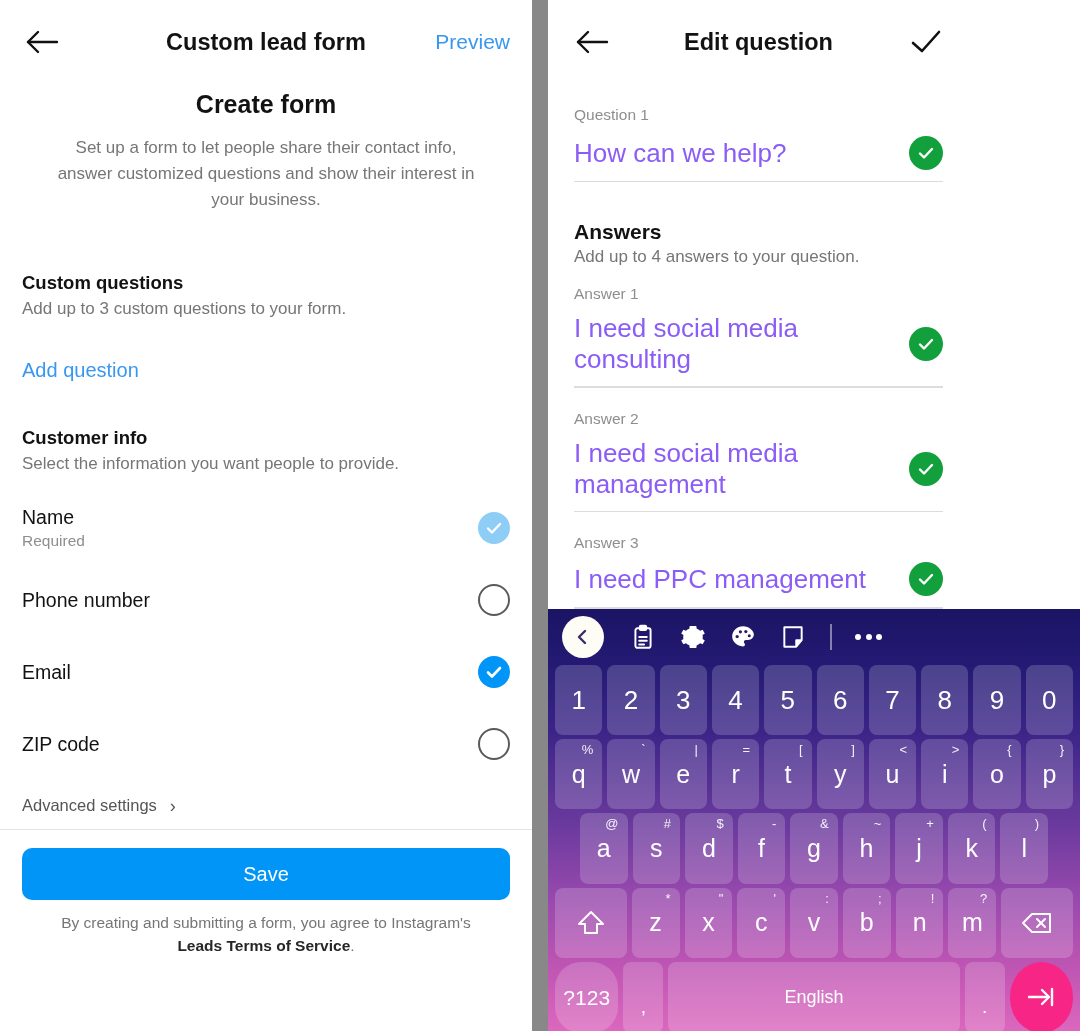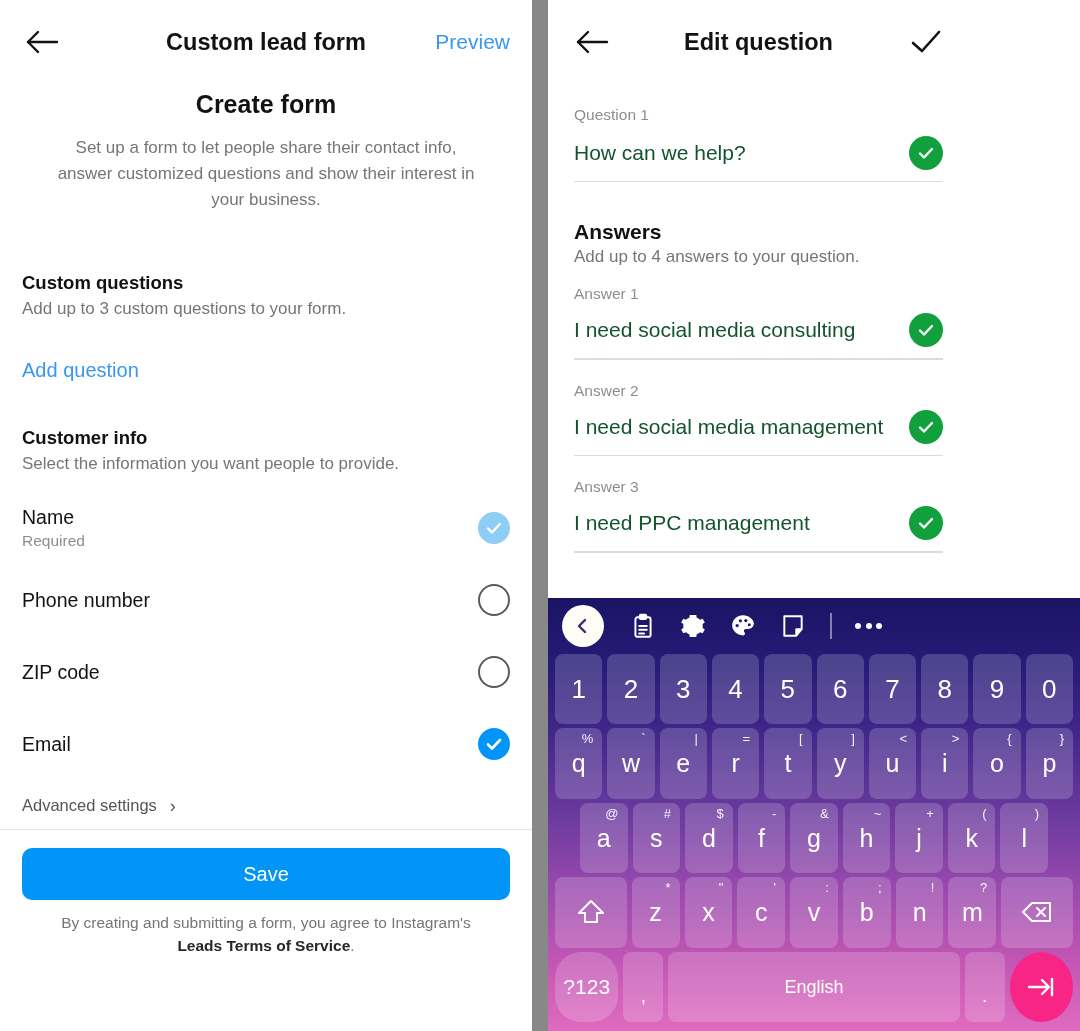--- a/index.html
+++ b/index.html
@@ -88,21 +88,21 @@
   .r-nav-title { position:absolute; left:0; right:0; text-align:center; font-size:23.5px; font-weight:bold; color:#121212; }
   .r-check { margin-left:auto; z-index:2; width:38px; height:38px; display:flex; align-items:center; justify-content:center; }
   .r-check svg { width:34px; height:28px; }
 
   .field-block { padding:0 26px; }
   .field-label { font-size:15.5px; color:#8e8e8e; }
   .field-row {
     display:flex; align-items:center; justify-content:space-between;
     padding-bottom:11px;
   }
-  .field-value { font-size:21px; color:#14532d; }
+  .field-value { font-size:26px; color:#8b5cf6; }
   .green-check {
     width:34px; height:34px; border-radius:50%; background:#12a03c;
     display:flex; align-items:center; justify-content:center; flex-shrink:0;
   }
   .green-check svg { width:20px; height:20px; }
   .field-underline { height:1.4px; background:#dcdcdc; }
 
   .answers-head { font-size:21px; font-weight:bold; color:#121212; }
   .answers-sub { font-size:17px; color:#767676; margin-top:3px; }
 
@@ -203,31 +203,31 @@
             </svg>
         </div>
       </div>
 
       <div class="info-row">
         <div class="info-label">Phone number</div>
         <div class="cb cb-empty"></div>
       </div>
 
       <div class="info-row">
-        <div class="info-label">ZIP code</div>
-        <div class="cb cb-empty"></div>
-      </div>
-
-      <div class="info-row">
         <div class="info-label">Email</div>
         <div class="cb cb-on">
           <svg viewBox="0 0 20 20" fill="none" stroke="#ffffff" stroke-width="2.6" stroke-linecap="round" stroke-linejoin="round">
               <polyline points="4,10.5 8,14.5 16,6"></polyline>
             </svg>
         </div>
+      </div>
+
+      <div class="info-row">
+        <div class="info-label">ZIP code</div>
+        <div class="cb cb-empty"></div>
       </div>
     </div>
 
     <div class="advanced" style="margin-top:16px;">
       <span>Advanced settings</span>
       <span class="chev-r">›</span>
     </div>
 
     <div class="footer-sep"></div>
 

